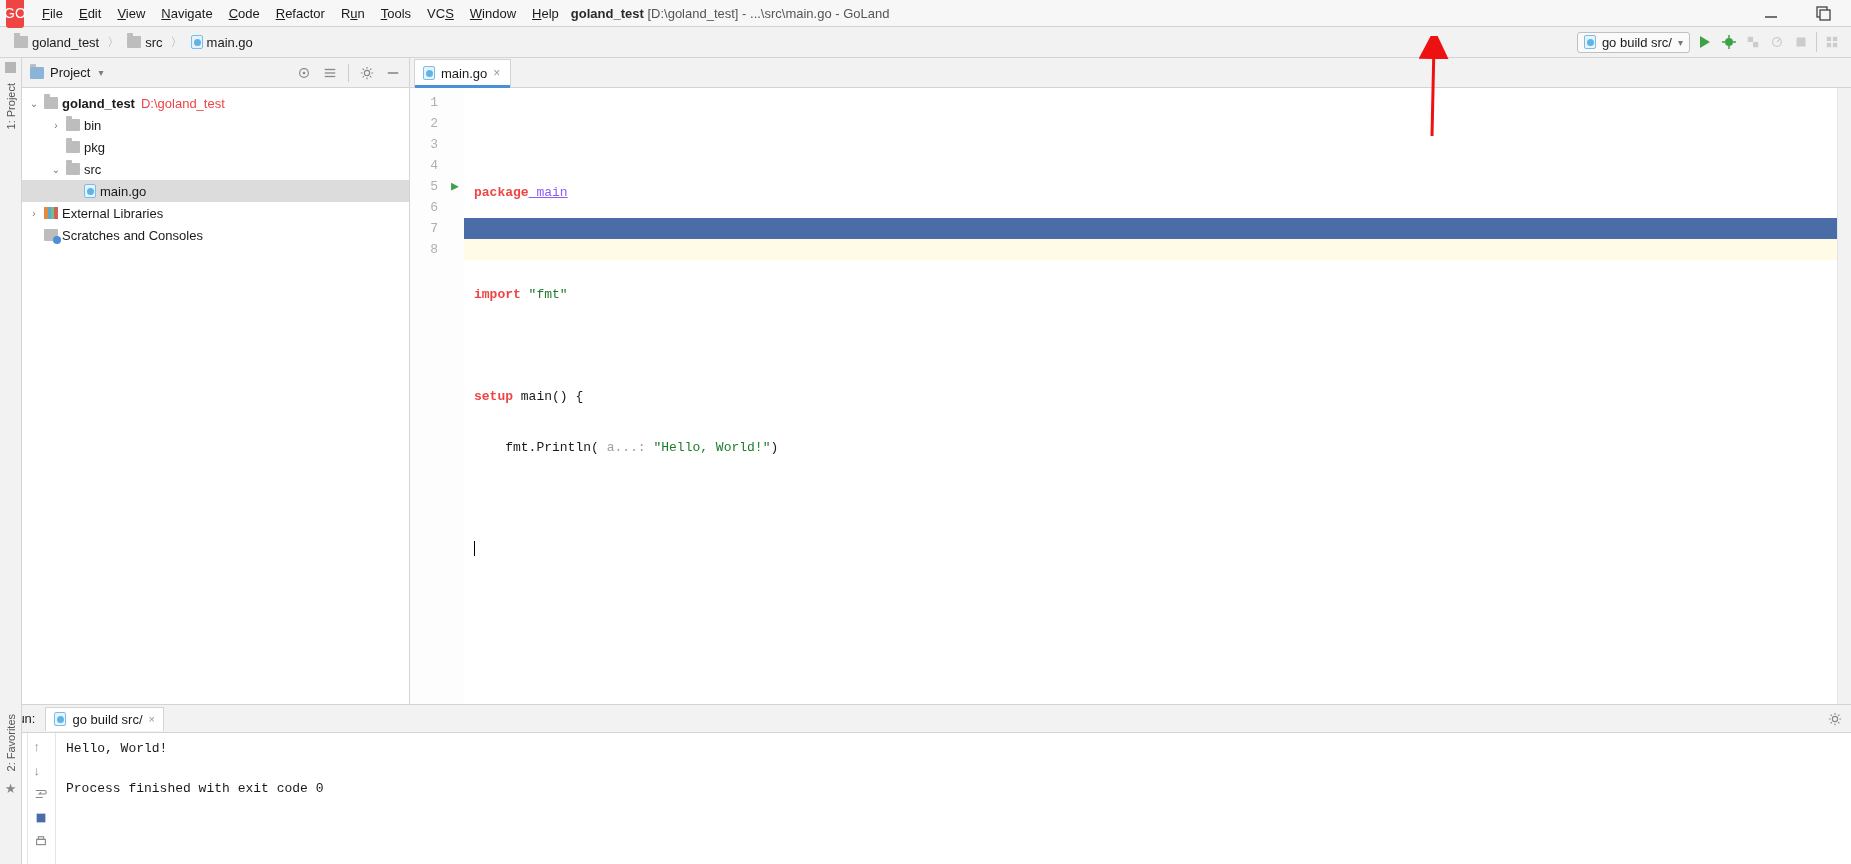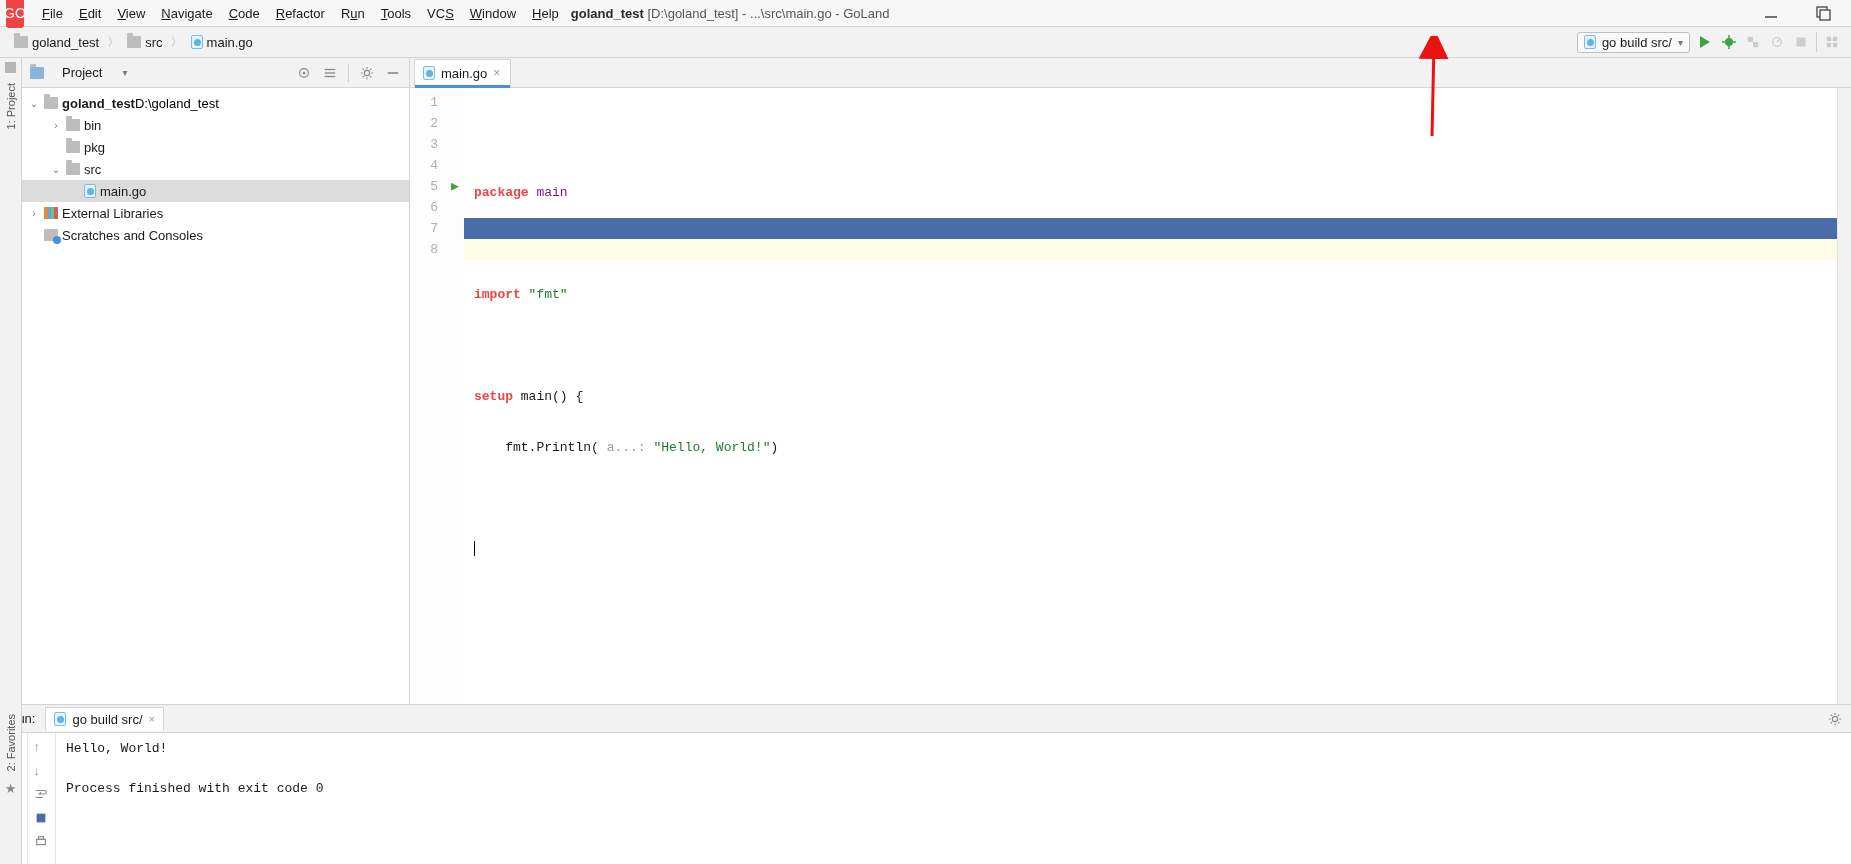--- a/index.html
+++ b/index.html
@@ -111,38 +111,38 @@
 
   
   .project-panel{
     width:388px;
     border-right:1px solid #d4d4d4;
     display:flex;flex-direction:column;
     background:#fff;
   }
   .project-header{
     height:30px;background:#f2f2f2;border-bottom:1px solid #d4d4d4;
-    display:flex;align-items:center;padding:0 8px;gap:18px;
+    display:flex;align-items:center;padding:0 8px;gap:6px;
   }
   .project-header .label{font-weight:400;}
   .project-header .chev{color:#7b7b7b;font-size:10px;margin-left:2px;}
   .ph-right{margin-left:auto;display:flex;gap:10px;align-items:center;}
   .ph-icon{width:16px;height:16px;cursor:pointer;color:#7b7b7b;display:flex;align-items:center;justify-content:center;}
   .ph-sep{width:1px;height:18px;background:#ccc;}
 
   .tree{flex:1;overflow:auto;padding:4px 0;}
   .tree-row{
     display:flex;align-items:center;gap:4px;
     padding:2px 4px 2px 6px; height:22px;
     cursor:pointer;
   }
   .tree-row.selected{background:#dcdcdc;}
   .tree-arrow{width:12px;color:#7a7a7a;font-size:10px;text-align:center;}
   .tree-indent{display:inline-block;}
-  .tree-label .dim{color:#000000;margin-left:0;}
+  .tree-label .dim{color:#ef4444;margin-left:6px;}
   .tree-label b{font-weight:700;}
   .icon-lib{
     display:inline-block;width:14px;height:12px;
     background:linear-gradient(to right,#e38a3c 0 25%,#5aa7e0 25% 50%,#72c27a 50% 75%,#d06060 75% 100%);
   }
   .icon-scratch{width:14px;height:12px;background:#bdbdbd;border-radius:1px;position:relative;}
   .icon-scratch::after{content:"";position:absolute;right:-3px;bottom:-3px;width:8px;height:8px;border-radius:50%;background:#4a90d9;}
 
   
   .editor-panel{flex:1;display:flex;flex-direction:column;}
@@ -175,21 +175,21 @@
     width:18px;background:#fdfdfd;padding-top:4px;
   }
   .gutter-icons div{height:21px;line-height:21px;text-align:center;}
   .run-gutter{color:#3fa146;cursor:pointer;}
   .code{
     flex:1;padding:4px 0 0 10px;position:relative;
     white-space:pre;
   }
   .code-line{height:21px;line-height:21px;position:relative;}
   .kw{color:#ef4444;font-weight:600;}
-  .pkg{color:#701a75;}
+  .pkg{color:#8b5cf6;text-decoration:underline;}
   .str{color:#1f7a2e;}
   .fn{color:#1a1a1a;}
   .hint{color:#a0a0a0;}
   .line-highlight{
     position:absolute;left:0;right:0;height:21px;
     background:#4a6da7;
   }
   .line-current{
     position:absolute;left:0;right:0;height:21px;
     background:#fffbe6;

